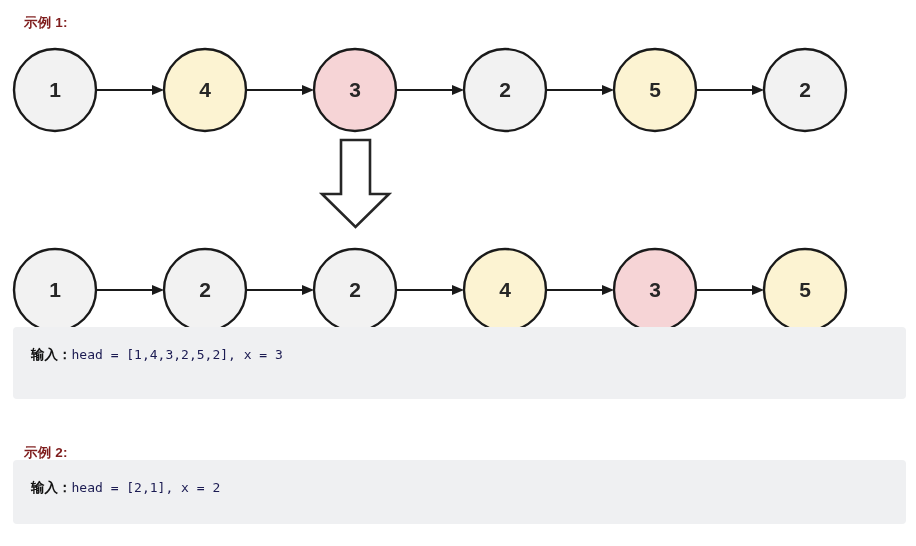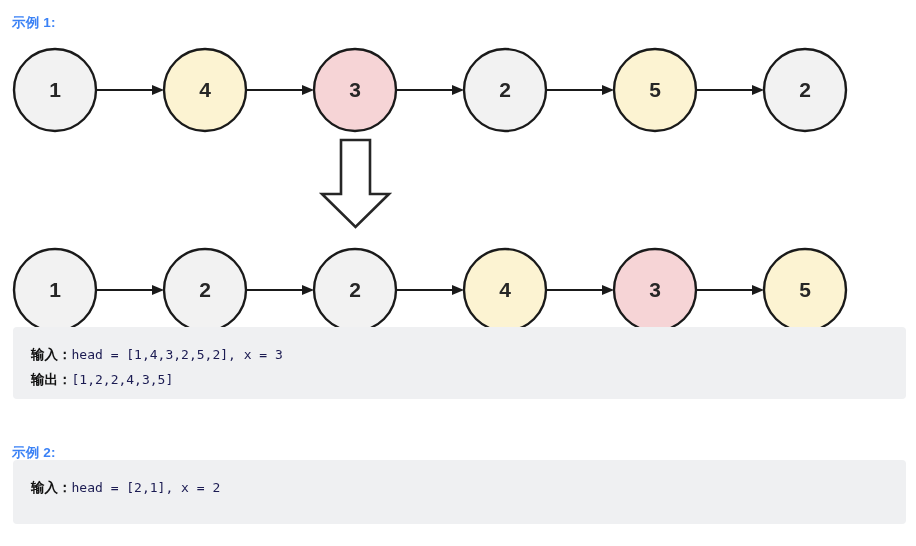--- a/index.html
+++ b/index.html
@@ -11,25 +11,25 @@
     width: 916px;
     height: 546px;
     position: relative;
     overflow: hidden;
     font-family: "Liberation Sans", "DejaVu Sans", sans-serif;
     color: #1f1f1f;
   }
 
   .heading {
     position: absolute;
-    left: 12px;
+    left: 24px;
     font-size: 13.5px;
     font-weight: bold;
     letter-spacing: 0.2px;
-    color: #3b82f6;
+    color: #7f1d1d;
     white-space: nowrap;
   }
   #heading-ex1 { top: 14px; }
   #heading-ex2 { top: 412px; margin-top: 32px; }
 
   .diagram {
     position: absolute;
     left: 0;
     width: 916px;
   }
@@ -162,20 +162,19 @@
   <span class="node-text" style="left:55px;  top:50px;">1</span>
   <span class="node-text" style="left:205px; top:50px;">2</span>
   <span class="node-text" style="left:355px; top:50px;">2</span>
   <span class="node-text" style="left:505px; top:50px;">4</span>
   <span class="node-text" style="left:655px; top:50px;">3</span>
   <span class="node-text" style="left:805px; top:50px;">5</span>
 </div>
 
 <div class="code-block" id="code-block-1">
   <div class="code-line"><span class="code-label">输入：</span><span>head = [1,4,3,2,5,2], x = 3</span></div>
-  <div class="code-line"><span class="code-label">输出：</span><span>[1,2,2,4,3,5]</span></div>
 </div>
 
 <div class="heading" id="heading-ex2">示例 2:</div>
 
 <div class="code-block" id="code-block-2">
   <div class="code-line"><span class="code-label">输入：</span><span>head = [2,1], x = 2</span></div>
 </div>
 
 </body></html>

